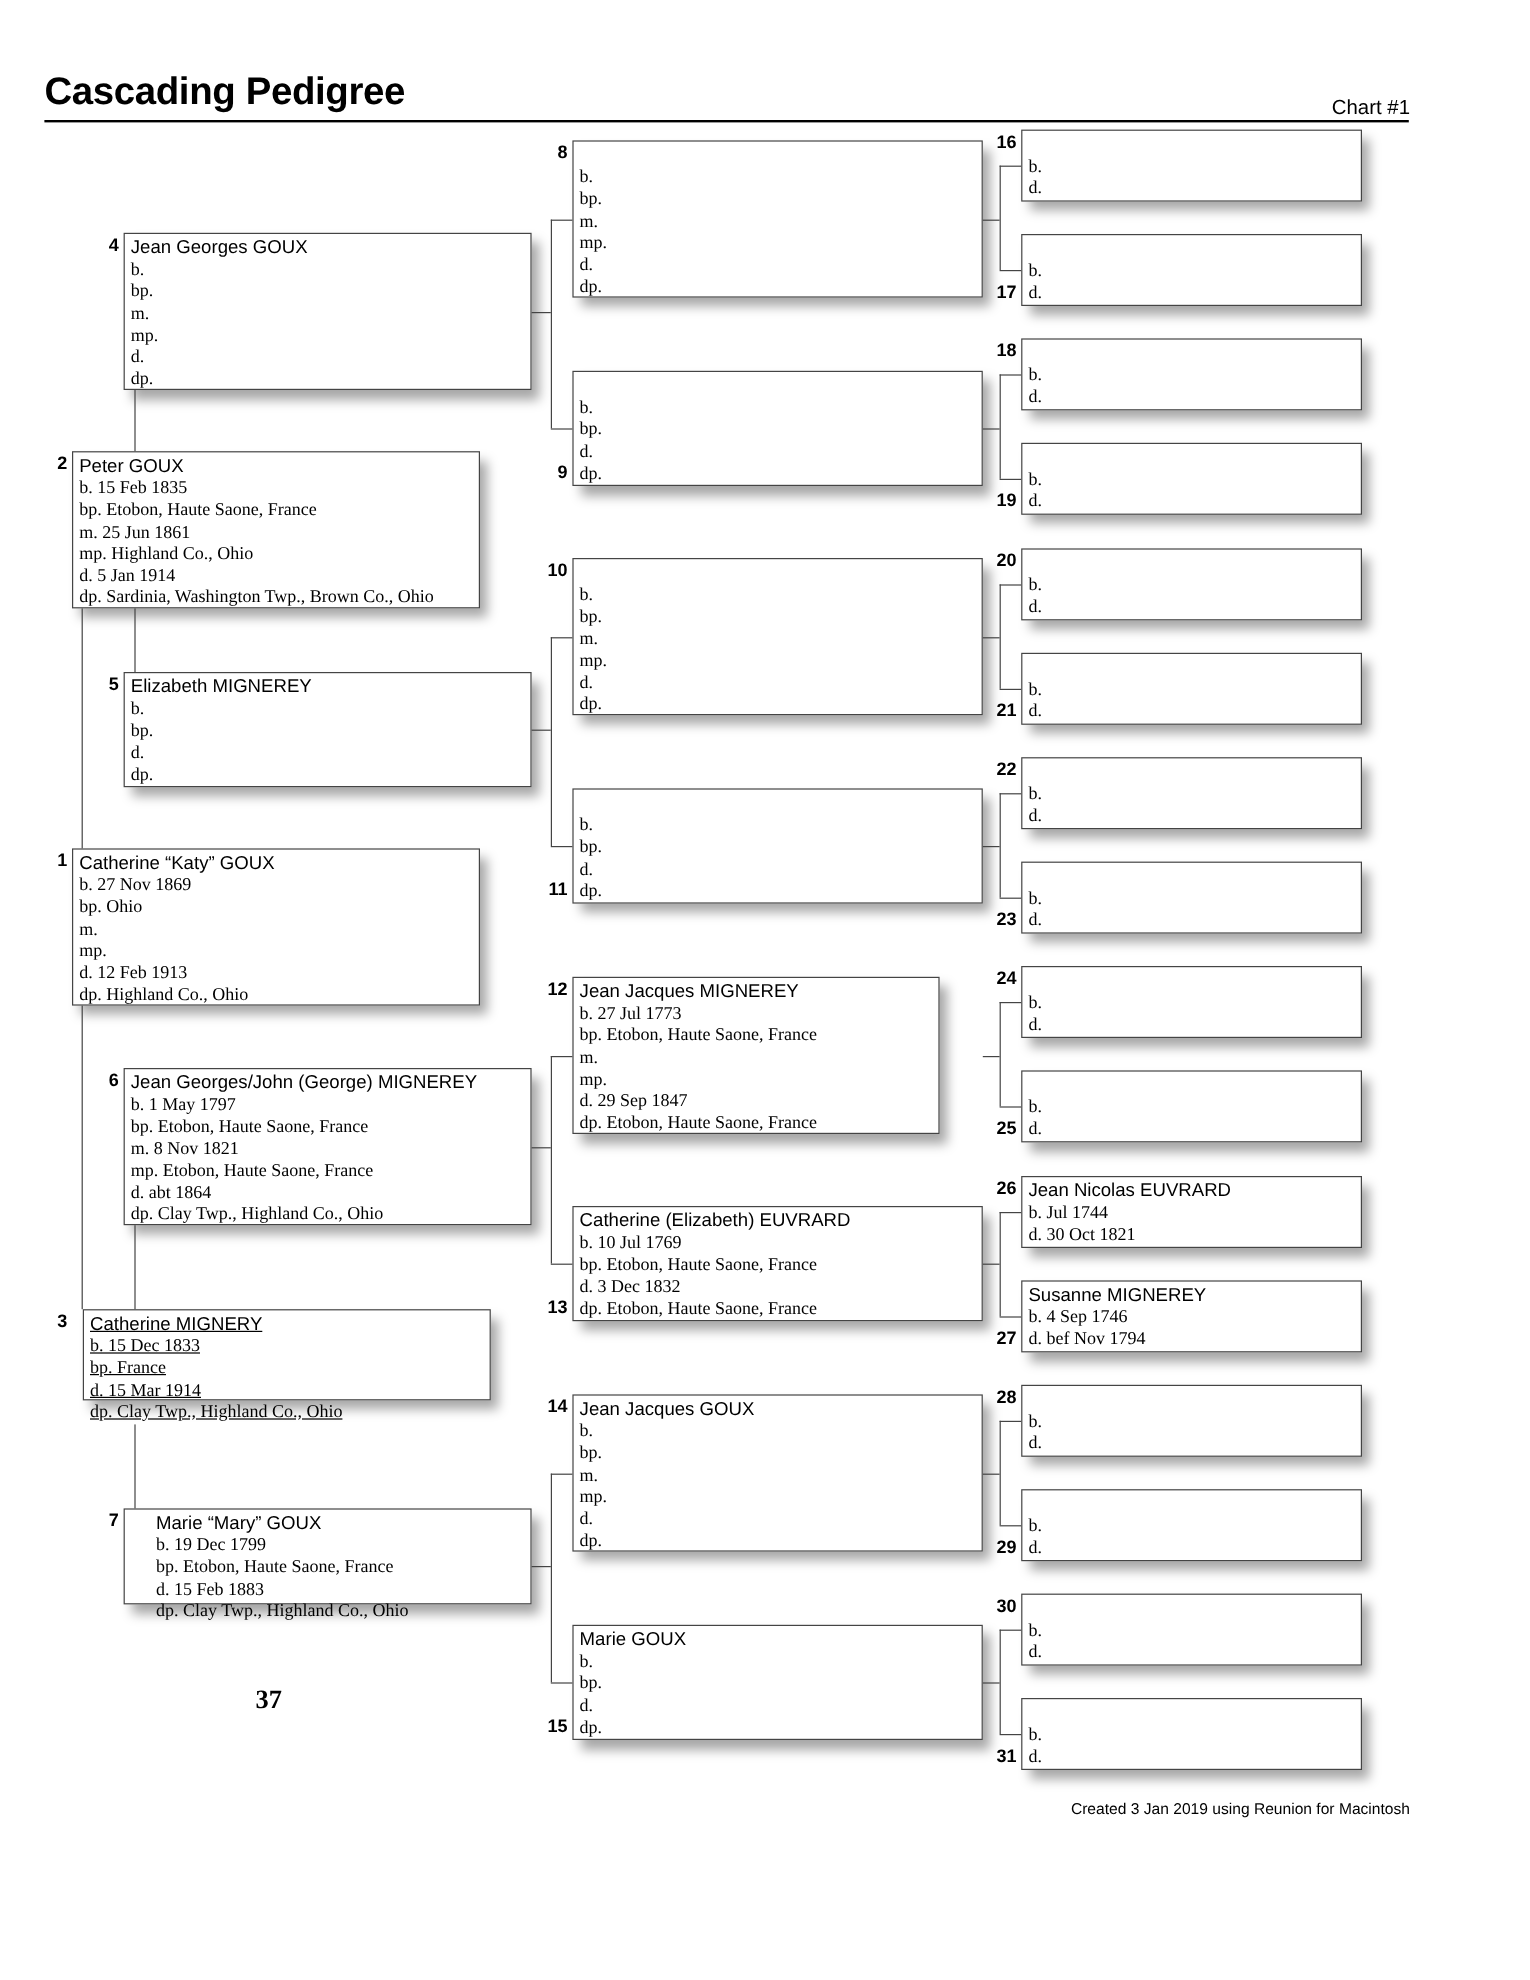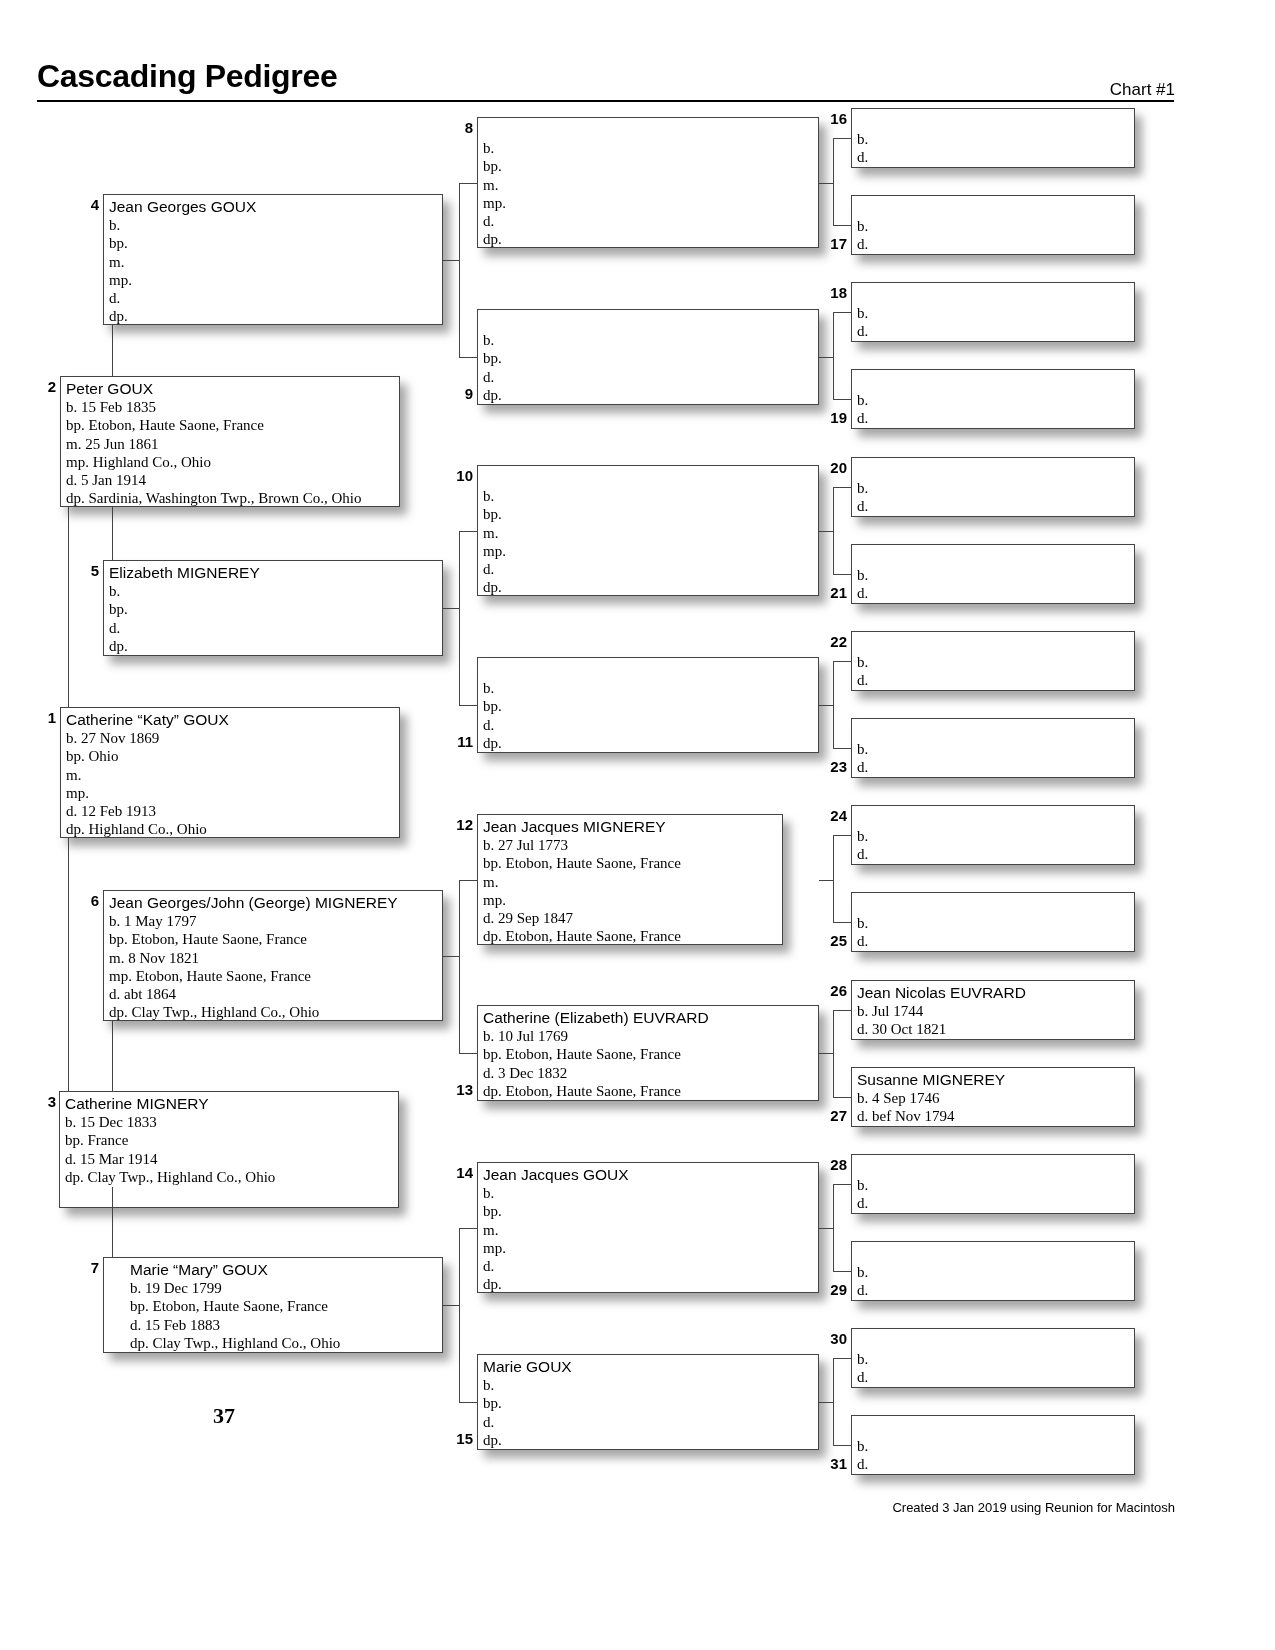--- a/index.html
+++ b/index.html
@@ -37,21 +37,21 @@
     <div class="box" style="left: 60px; top: 376px; width: 340px; height: 131px;">
       <div class="nm">Peter GOUX</div>
       <div class="ln">b. 15 Feb 1835</div>
       <div class="ln">bp. Etobon, Haute Saone, France</div>
       <div class="ln">m. 25 Jun 1861</div>
       <div class="ln">mp. Highland Co., Ohio</div>
       <div class="ln">d. 5 Jan 1914</div>
       <div class="ln">dp. Sardinia, Washington Twp., Brown Co., Ohio</div>
     </div>
     <div class="num" style="left: 26px; top: 378px;">2</div>
-    <div class="box" style="left: 59px; top: 1091px; width: 340px; height: 117px;">
+    <div class="box" style="left: 69px; top: 1091px; width: 340px; height: 76px; text-decoration: underline;">
       <div class="nm">Catherine MIGNERY</div>
       <div class="ln">b. 15 Dec 1833</div>
       <div class="ln">bp. France</div>
       <div class="ln">d. 15 Mar 1914</div>
       <div class="ln">dp. Clay Twp., Highland Co., Ohio</div>
     </div>
     <div class="num" style="left: 26px; top: 1093px;">3</div>
     <div class="box" style="left: 103px; top: 194px; width: 340px; height: 131px;">
       <div class="nm">Jean Georges GOUX</div>
       <div class="ln">b.</div>
@@ -73,21 +73,21 @@
     <div class="box" style="left: 103px; top: 890px; width: 340px; height: 131px;">
       <div class="nm">Jean Georges/John (George) MIGNEREY</div>
       <div class="ln">b. 1 May 1797</div>
       <div class="ln">bp. Etobon, Haute Saone, France</div>
       <div class="ln">m. 8 Nov 1821</div>
       <div class="ln">mp. Etobon, Haute Saone, France</div>
       <div class="ln">d. abt 1864</div>
       <div class="ln">dp. Clay Twp., Highland Co., Ohio</div>
     </div>
     <div class="num" style="left: 69px; top: 892px;">6</div>
-    <div class="box" style="left: 103px; top: 1257px; width: 340px; height: 96px; padding-left: 26px;">
+    <div class="box" style="left: 103px; top: 1257px; width: 340px; height: 80px; padding-left: 26px;">
       <div class="nm">Marie “Mary” GOUX</div>
       <div class="ln">b. 19 Dec 1799</div>
       <div class="ln">bp. Etobon, Haute Saone, France</div>
       <div class="ln">d. 15 Feb 1883</div>
       <div class="ln">dp. Clay Twp., Highland Co., Ohio</div>
     </div>
     <div class="num" style="left: 69px; top: 1259px;">7</div>
     <div class="box" style="left: 477px; top: 117px; width: 342px; height: 131px;">
       <div class="nm"></div>
       <div class="ln">b.</div>

